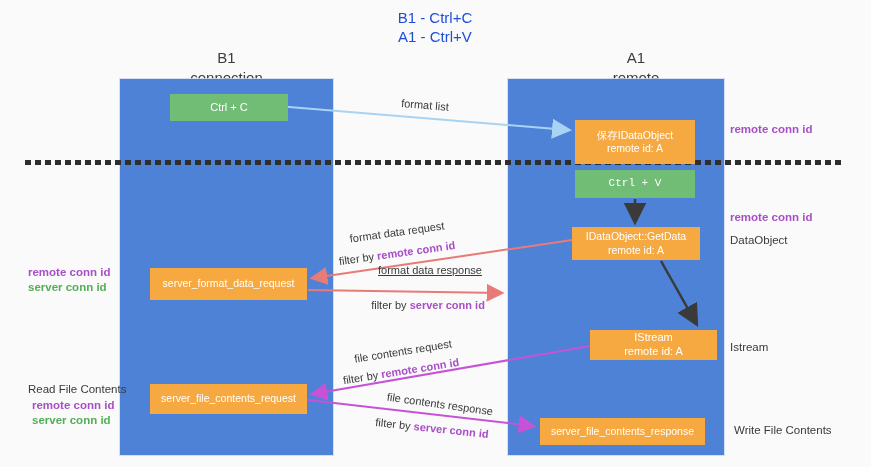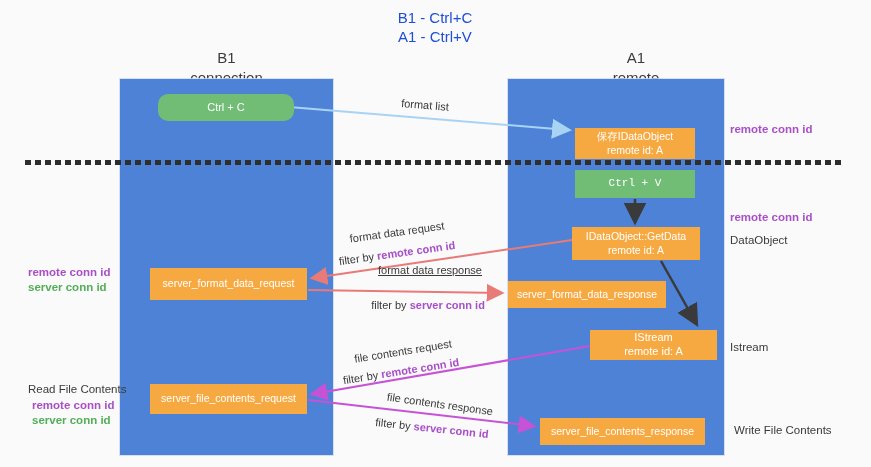--- a/index.html
+++ b/index.html
@@ -65,45 +65,42 @@
     <line x1="635" y1="199" x2="635" y2="221" stroke="#3a3a3a" stroke-width="2.5" marker-end="url(#ah-black)"></line>
     <line x1="661" y1="261" x2="696" y2="323" stroke="#3a3a3a" stroke-width="2.5" marker-end="url(#ah-black)"></line>
     <line x1="572" y1="240" x2="313" y2="278" stroke="#e87a78" stroke-width="2" marker-end="url(#ah-salmon)"></line>
     <line x1="308" y1="290" x2="501" y2="293" stroke="#e87a78" stroke-width="2" marker-end="url(#ah-salmon)"></line>
     <line x1="590" y1="346" x2="313" y2="394" stroke="#c653d6" stroke-width="2" marker-end="url(#ah-magenta)"></line>
     <line x1="308" y1="400" x2="533" y2="426" stroke="#c653d6" stroke-width="2" marker-end="url(#ah-magenta)"></line>
   </svg>
 
   <div class="dashline"></div>
 
-  <div class="node green zmid" style="left:158px;top:94px;width:136px;height:27px;border-radius:10px;">
+  <div class="node green zmid" style="left:170px;top:94px;width:118px;height:27px;">
     <div>Ctrl + C</div>
   </div>
 
-  <div class="node orange small zmid" style="left:575px;top:128px;width:120px;height:31px;">
+  <div class="node orange small zmid" style="left:575px;top:120px;width:120px;height:44px;">
     <div>保存IDataObject</div>
     <div>remote id: A</div>
   </div>
 
   <div class="node green zmid" style="left:575px;top:170px;width:120px;height:28px;font-family:Liberation Mono, monospace;">
     <div>Ctrl + V</div>
   </div>
 
   <div class="node orange small zmid" style="left:572px;top:227px;width:128px;height:33px;">
     <div>IDataObject::GetData</div>
     <div>remote id: A</div>
   </div>
 
   <div class="node orange small zmid" style="left:150px;top:268px;width:157px;height:32px;">
     <div>server_format_data_request</div>
   </div>
 
-  <div class="node orange small zmid" style="left:508px;top:281px;width:158px;height:27px;">
-    <div>server_format_data_response</div>
-  </div>
 
   <div class="node orange zmid" style="left:590px;top:330px;width:127px;height:30px;">
     <div>IStream</div>
     <div>remote id: A</div>
   </div>
 
   <div class="node orange small zmid" style="left:150px;top:384px;width:157px;height:30px;">
     <div>server_file_contents_request</div>
   </div>
 

